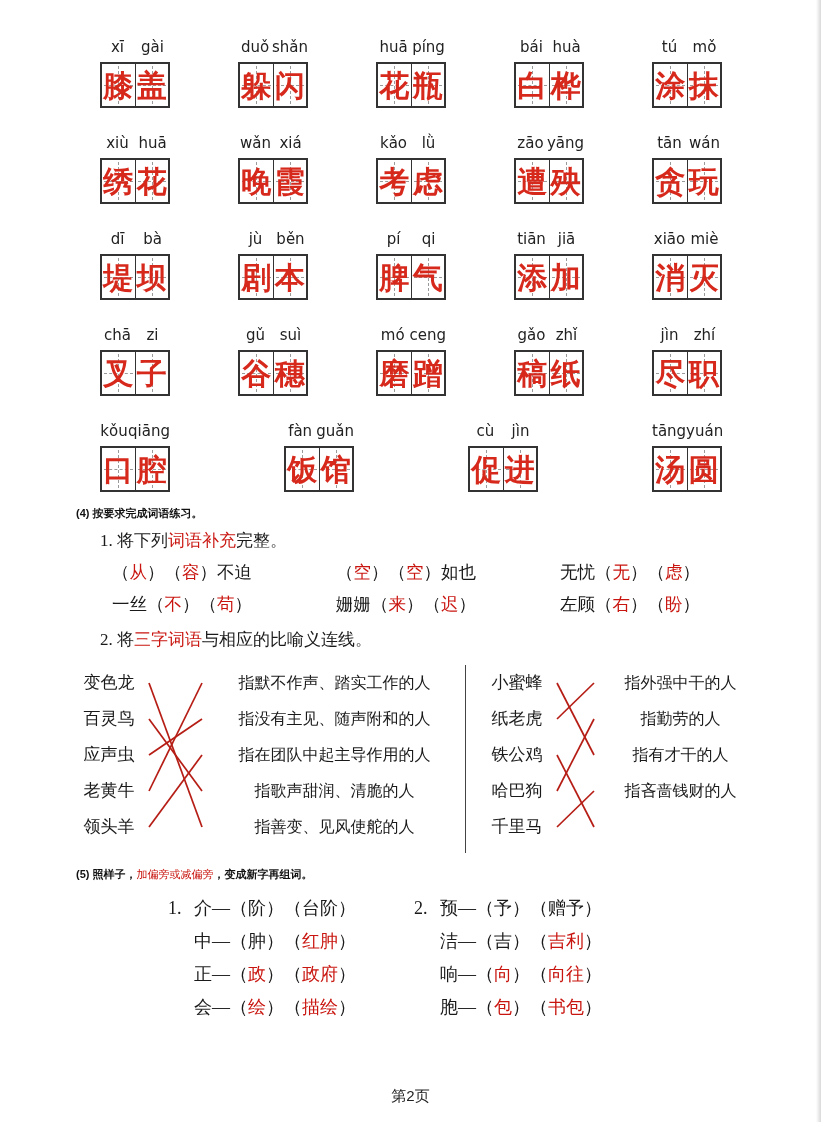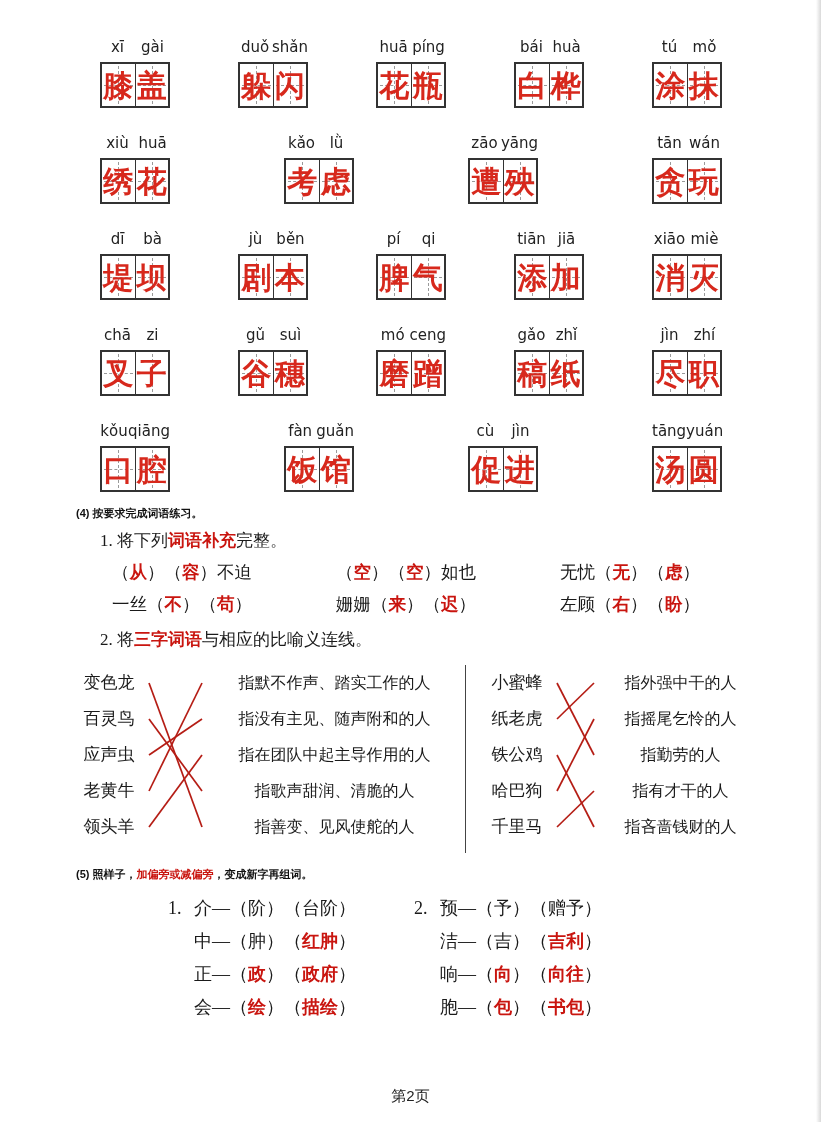--- a/index.html
+++ b/index.html
@@ -25,21 +25,21 @@
   .dv { position:absolute; left:50%; top:2px; bottom:2px; border-left:1px dashed var(--dash,#999); }
   .dh { position:absolute; top:50%; left:2px; right:2px; border-top:1px dashed var(--dash,#999); }
   .hz { position:relative; z-index:2; display:block; width:100%; height:100%;
     line-height:43px; text-align:center; font-size:30px; font-weight:700;
     color:var(--char-red,#d7281c); font-style:normal; }
 
   
   .sec-heading { margin:14px 0 0 76px; font-size:11px; font-weight:700;
     font-family:"Liberation Sans","DejaVu Sans",sans-serif; color:#111; }
   .ex-label { margin:8px 0 0 100px; font-size:17px; }
-  .red { color:var(--answer-red,#cc1616); font-weight:700; }
+  .red { color:var(--answer-red,#cc1616); font-weight:400; }
   .phrase-rows { margin-top:8px; }
   .phrase-row { display:flex; margin-left:112px; margin-top:8px; font-size:17.5px;align-items:center; }
   .phrase-row .phrase { width:224px; }
   .phrase-row .phrase:last-child { width:auto; }
   .ex2-gap { margin-top:12px; }
 
   
   .connect { display:flex; margin:14px 0 0 70px; width:700px; }
   .half { display:flex; height:188px;text-align:center; }
   .half.left  { width:395px; }
@@ -173,20 +173,38 @@
             </div>
             <div class="cell">
               <i class="dv"></i>
               <i class="dh"></i>
               <i class="hz">花</i>
             </div>
           </div>
         </div>
         <div class="word">
           <div class="py">
+            <span>wǎn</span>
+            <span>xiá</span>
+          </div>
+          <div class="box">
+            <div class="cell">
+              <i class="dv"></i>
+              <i class="dh"></i>
+              <i class="hz">晚</i>
+            </div>
+            <div class="cell">
+              <i class="dv"></i>
+              <i class="dh"></i>
+              <i class="hz">霞</i>
+            </div>
+          </div>
+        </div>
+        <div class="word">
+          <div class="py">
             <span>kǎo</span>
             <span>lǜ</span>
           </div>
           <div class="box">
             <div class="cell">
               <i class="dv"></i>
               <i class="dh"></i>
               <i class="hz">考</i>
             </div>
             <div class="cell">
@@ -548,21 +566,20 @@
           <svg width="40" height="180">
             <line x1="1" y1="14" x2="38" y2="86" stroke="#b51d15" stroke-width="1.7"></line>
             <line x1="1" y1="50" x2="38" y2="14" stroke="#b51d15" stroke-width="1.7"></line>
             <line x1="1" y1="86" x2="38" y2="158" stroke="#b51d15" stroke-width="1.7"></line>
             <line x1="1" y1="122" x2="38" y2="50" stroke="#b51d15" stroke-width="1.7"></line>
             <line x1="1" y1="158" x2="38" y2="122" stroke="#b51d15" stroke-width="1.7"></line>
           </svg>
         </div>
         <div class="col-mean">
           <div>指外强中干的人</div>
-          <div>指摇尾乞怜的人</div>
           <div>指勤劳的人</div>
           <div>指有才干的人</div>
           <div>指吝啬钱财的人</div>
         </div>
       </div>
   </div>
 
   <h3 class="sec-heading"><span>(5) 照样子，</span><span class="red">加偏旁或减偏旁</span><span>，变成新字再组词。</span></h3>
   <div class="sec5-body">
     <div class="s5col c1">

